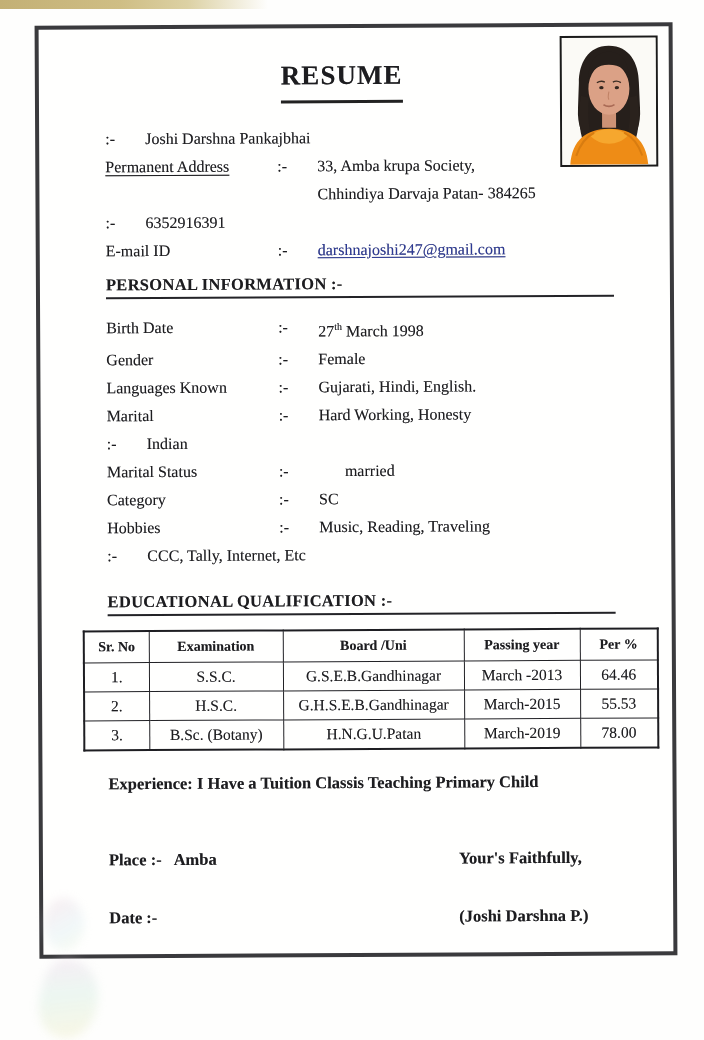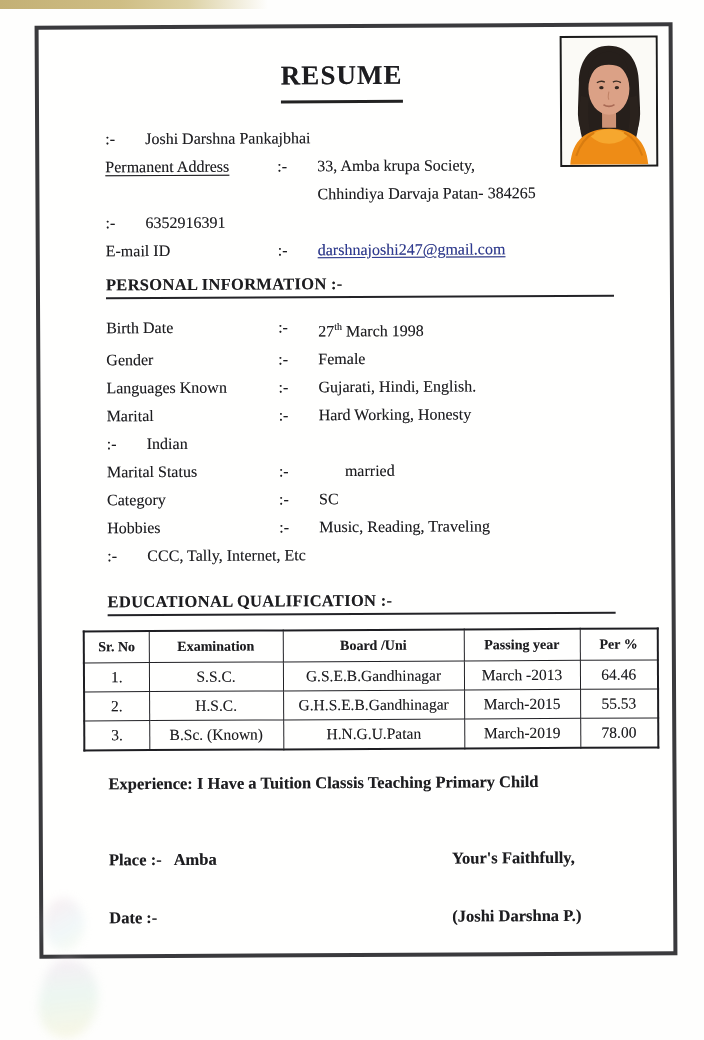--- a/index.html
+++ b/index.html
@@ -54,21 +54,21 @@
     border:1.6px solid #222226;text-align:center;padding:0 2px;overflow:hidden;
   }
   table.edu th{height:30px;font-size:14px;border-radius:8px;}
   table.edu td{height:28px;}
   .experience{margin-top:23px;font-size:16.5px;font-weight:bold;text-shadow:0 0 .6px rgba(25,25,30,.5);}
   .experience .exp-label{text-underline-offset:3px;}
   .footer-row{position:relative;font-size:16.5px;font-weight:bold;line-height:20px;
     text-shadow:0 0 .6px rgba(25,25,30,.5);}
   .footer-place{margin-top:56px;}
   .footer-date{margin-top:38px;}
-  .fr-right{position:absolute;top:0;left:343px;white-space:nowrap;}
+  .fr-right{position:absolute;top:0;left:350px;white-space:nowrap;}
   .place-gap{display:inline-block;width:12px;}
   .photo{
     position:absolute;top:9px;left:521px;width:94px;height:127px;
     border:2px solid #1b1b1b;background:#fbfbf8;overflow:hidden;
   }
   .photo svg{display:block;}
   .smudge-out{
     position:absolute;left:40px;top:960px;width:58px;height:78px;
     background:linear-gradient(160deg,rgba(233,205,230,.8) 0%,rgba(198,231,216,.7) 45%,rgba(241,233,180,.8) 100%);
     filter:blur(5px);opacity:.45;transform:rotate(14deg);border-radius:40% 60% 50% 50%;
@@ -193,21 +193,21 @@
           </tr>
           <tr>
             <td>2.</td>
             <td>H.S.C.</td>
             <td>G.H.S.E.B.Gandhinagar</td>
             <td>March-2015</td>
             <td>55.53</td>
           </tr>
           <tr>
             <td>3.</td>
-            <td>B.Sc. (Known)</td>
+            <td>B.Sc. (Botany)</td>
             <td>H.N.G.U.Patan</td>
             <td>March-2019</td>
             <td>78.00</td>
           </tr>
         </tbody>
       </table>
 
       <div class="experience">
         <span class="exp-label">Experience:</span><span> I Have a Tuition Classis Teaching Primary Child</span>
       </div>

